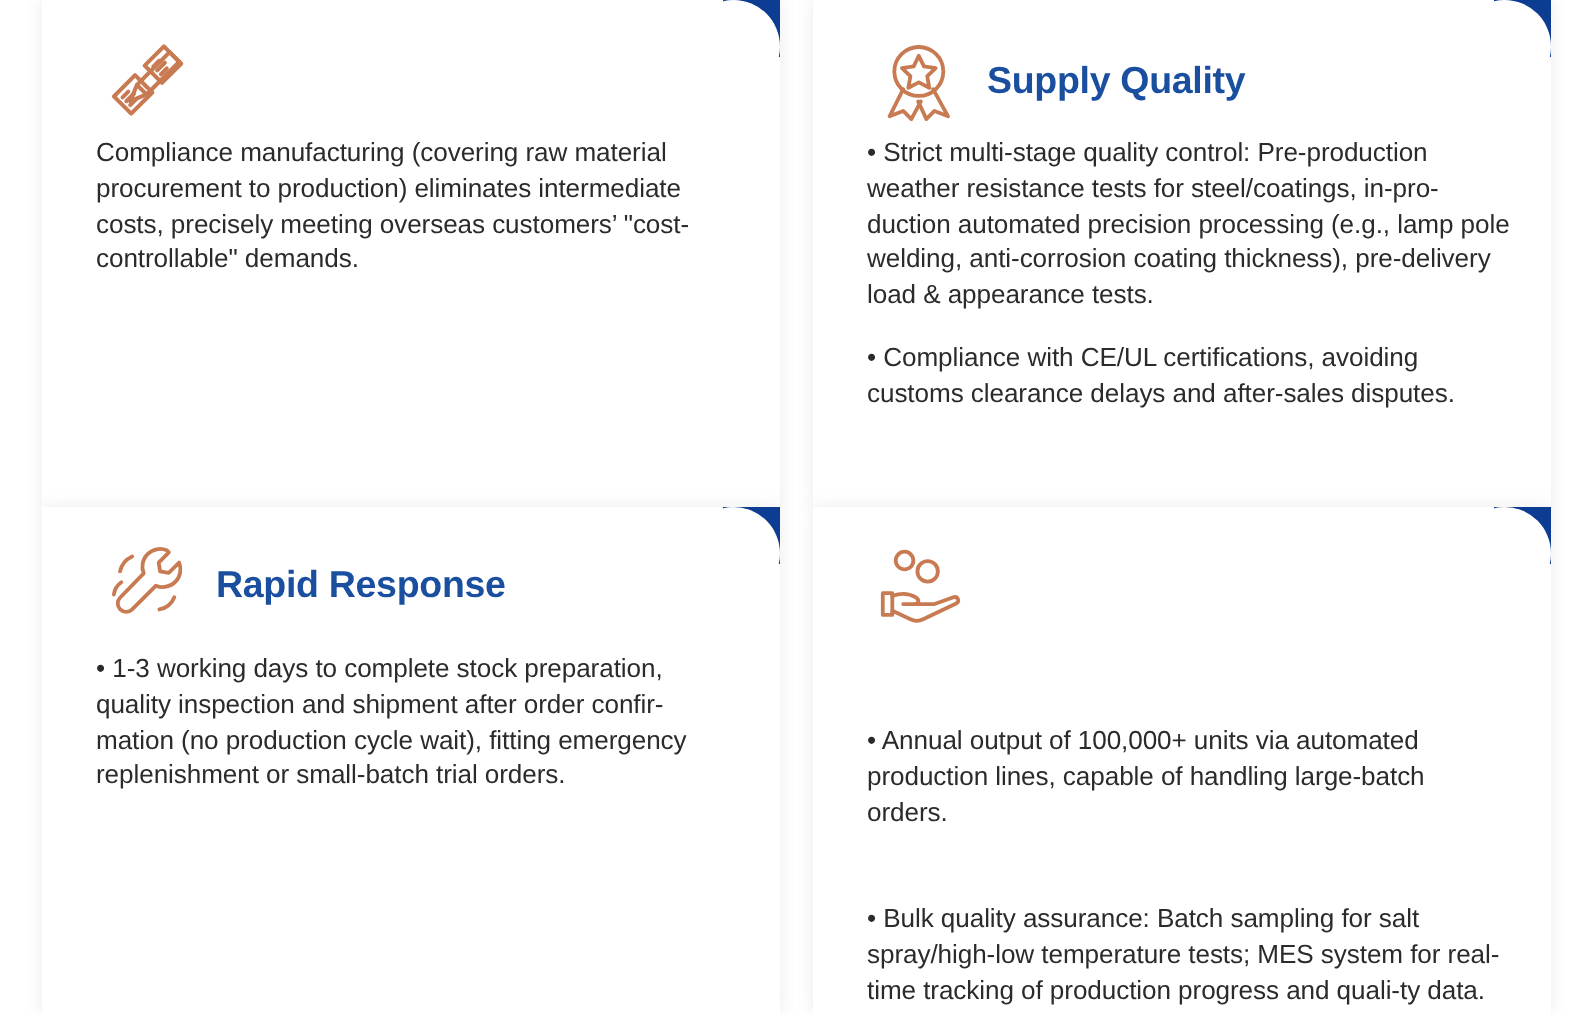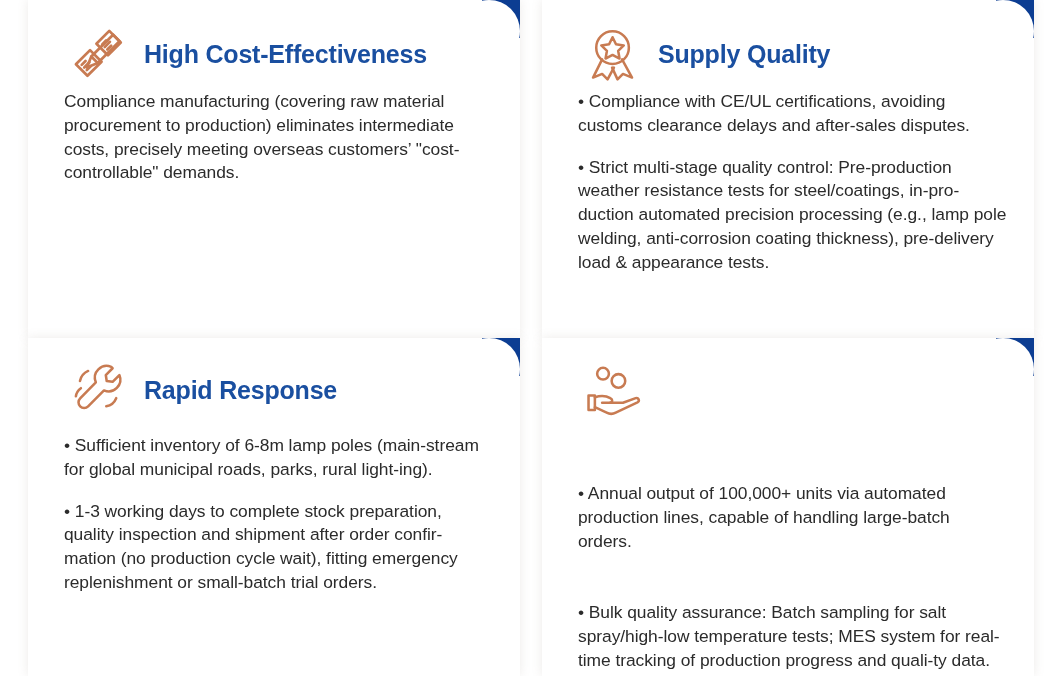--- a/index.html
+++ b/index.html
@@ -126,61 +126,59 @@
           <g transform="rotate(-45 32 32)">
             <rect x="6" y="22" width="22" height="18"></rect>
             <path d="M10 27 h6 M10 31 h8 M10 35 h6"></path>
           </g>
           <g transform="rotate(-45 32 32)">
             <rect x="38" y="22" width="20" height="18"></rect>
             <path d="M42 27 h6 M42 31 h8 M42 35 h6"></path>
           </g>
         </svg>
       </span>
-      <span class="card-title">High Cost-Effectiveness</span>
     </div>
     <div class="card-body">
       <p class="para">Compliance manufacturing (covering raw material procurement to production) eliminates intermediate costs, precisely meeting overseas customers’ "cost-controllable" demands.</p>
     </div>
   </div>
 
   <div class="card card-2">
     <div class="corner-notch"></div>
     <div class="card-head">
       <span class="icon-wrap">
         <svg width="58" height="58" viewBox="0 0 64 64" fill="none" stroke="#c87b52" stroke-width="2.8" stroke-linecap="round" stroke-linejoin="round">
           <path d="M20 38 L10 58 L20 54 L26 60 L33 47"></path>
           <path d="M42 38 L53 58 L43 54 L37 60 L31 47"></path>
           <circle cx="31.5" cy="25" r="18"></circle>
           <path d="M31.5 13.5 l3.8 7.8 l8.6 1.2 l-6.2 6 l1.5 8.5 l-7.7 -4 l-7.7 4 l1.5 -8.5 l-6.2 -6 l8.6 -1.2 z"></path>
         </svg>
       </span>
       <span class="card-title">Supply Quality</span>
     </div>
     <div class="card-body">
+      <p class="para">• Strict multi-stage quality control: Pre-production weather resistance tests for steel/coatings, in-pro-duction automated precision processing (e.g., lamp pole welding, anti-corrosion coating thickness), pre-delivery load &amp; appearance tests.</p>
       <p class="para">• Compliance with CE/UL certifications, avoiding customs clearance delays and after-sales disputes.</p>
-      <p class="para">• Strict multi-stage quality control: Pre-production weather resistance tests for steel/coatings, in-pro-duction automated precision processing (e.g., lamp pole welding, anti-corrosion coating thickness), pre-delivery load &amp; appearance tests.</p>
     </div>
   </div>
 
   <div class="card card-3">
     <div class="corner-notch"></div>
     <div class="card-head">
       <span class="icon-wrap">
         <svg width="58" height="58" viewBox="0 0 64 64" fill="none" stroke="#c87b52" stroke-width="2.8" stroke-linecap="round" stroke-linejoin="round">
           <path d="M47 8 l-7.5 7.5 l1 6.5 l6.5 1 L54.5 15.5 a13 13 0 0 1 -17 17 L20 50 a6.2 6.2 0 0 1 -8.8 -8.8 L28.5 23.5 a13 13 0 0 1 17 -17 z"></path>
           <path d="M20 11 a16 16 0 0 0 -9 11"></path>
           <path d="M12 30 a13 13 0 0 0 -5.5 9"></path>
           <path d="M40 50 a15 15 0 0 0 11 -9"></path>
         </svg>
       </span>
       <span class="card-title">Rapid Response</span>
     </div>
     <div class="card-body">
-      <p class="para">• Sufficient inventory of 6-8m lamp poles (main-stream for global municipal roads, parks, rural light-ing).</p>
       <p class="para">• 1-3 working days to complete stock preparation, quality inspection and shipment after order confir-mation (no production cycle wait), fitting emergency replenishment or small-batch trial orders.</p>
     </div>
   </div>
 
   <div class="card card-4">
     <div class="corner-notch"></div>
     <div class="card-head">
       <span class="icon-wrap">
         <svg width="58" height="58" viewBox="0 0 64 64" fill="none" stroke="#c87b52" stroke-width="2.8" stroke-linecap="round" stroke-linejoin="round">
           <circle cx="21" cy="14" r="6.5"></circle>

